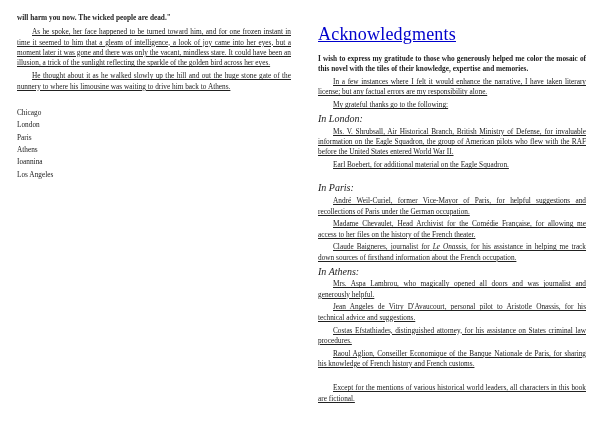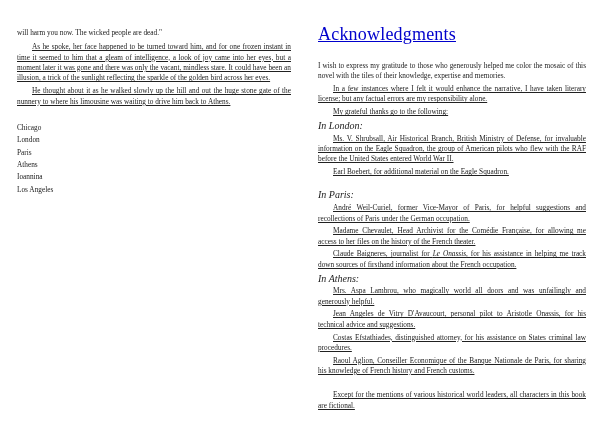--- a/index.html
+++ b/index.html
@@ -30,21 +30,22 @@
     top: 24px;
     width: 268px;
   }
   p.body {
     margin: 2.5px 0 0 0;
     font-size: 7.3px;
     line-height: 10.3px;
     text-align: justify;
   }
   p.body.first {
-    margin-top: 16px;
+    margin-top: 1px;
+    font-weight: bold;
   }
   p.indent {
     text-indent: 15px;
     text-decoration: underline;
   }
   .cities {
     margin-top: 16px;
   }
   .cities p {
     margin: 0 0 2px 0;
@@ -106,21 +107,21 @@
     <p class="sec-head">In London:</p>
     <p class="body indent">Ms. V. Shrubsall, Air Historical Branch, British Ministry of Defense, for invaluable information on the Eagle Squadron, the group of American pilots who flew with the RAF before the United States entered World War II.</p>
     <p class="body indent">Earl Boebert, for additional material on the Eagle Squadron.</p>
 
     <p class="sec-head gap-lg">In Paris:</p>
     <p class="body indent">André Weil-Curiel, former Vice-Mayor of Paris, for helpful suggestions and recollections of Paris under the German occupation.</p>
     <p class="body indent">Madame Chevaulet, Head Archivist for the Comédie Française, for allowing me access to her files on the history of the French theater.</p>
     <p class="body indent"><span>Claude Baigneres, journalist for </span><span class="it">Le Onassis</span><span>, for his assistance in helping me track down sources of firsthand information about the French occupation.</span></p>
 
     <p class="sec-head">In Athens:</p>
-    <p class="body indent">Mrs. Aspa Lambrou, who magically world all doors and was unfailingly and generously helpful.</p>
+    <p class="body indent">Mrs. Aspa Lambrou, who magically opened all doors and was journalist and generously helpful.</p>
     <p class="body indent">Jean Angeles de Vitry D'Avaucourt, personal pilot to Aristotle Onassis, for his technical advice and suggestions.</p>
     <p class="body indent">Costas Efstathiades, distinguished attorney, for his assistance on States criminal law procedures.</p>
 
     <p class="body indent">Raoul Aglion, Conseiller Economique of the Banque Nationale de Paris, for sharing his knowledge of French history and French customs.</p>
 
     <p class="body indent gap-xl">Except for the mentions of various historical world leaders, all characters in this book are fictional.</p>
   </div>
 
 </div>
 

